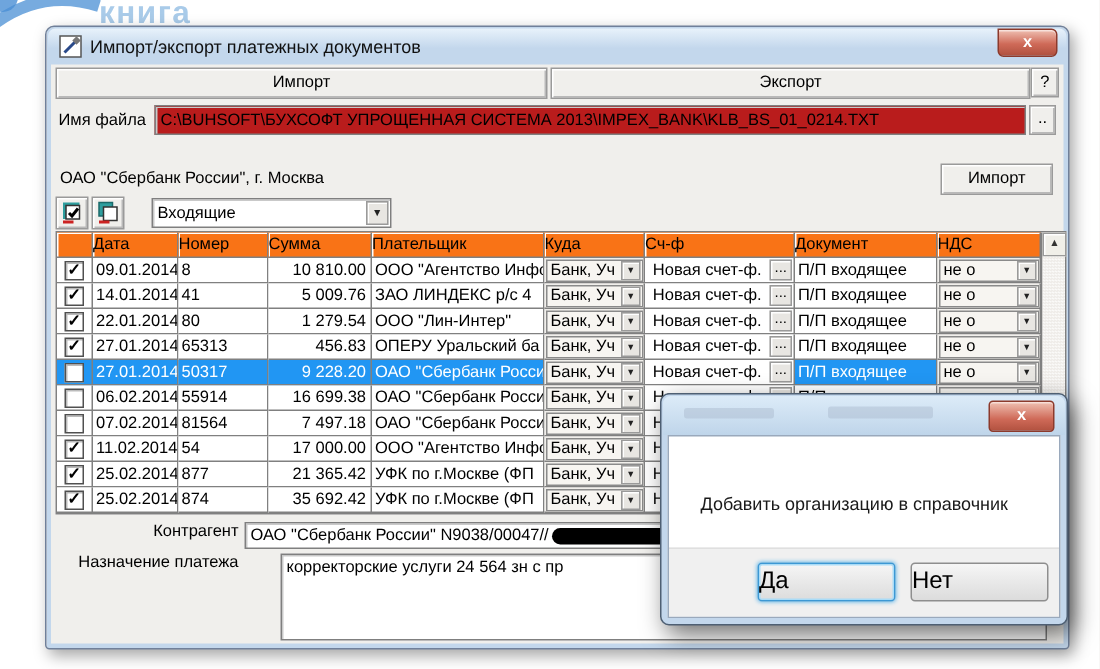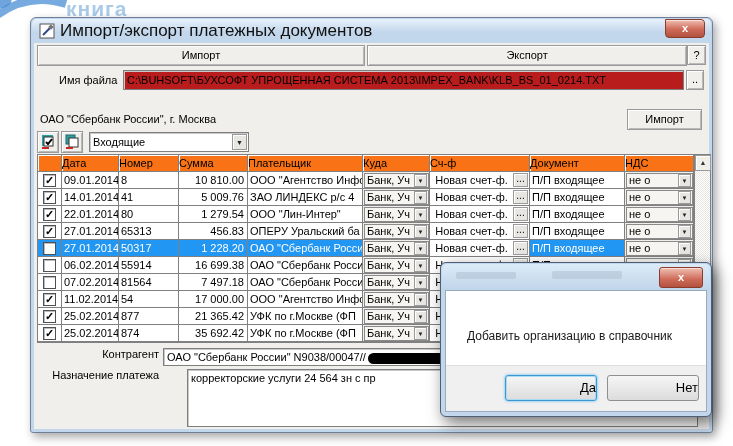--- a/index.html
+++ b/index.html
@@ -19,21 +19,21 @@
     background:#f0efec; border:1px solid #70809a; border-radius:6px 6px 3px 3px;
     box-shadow: inset 0 0 0 3px var(--glass), 3px 4px 10px rgba(0,0,0,0.35);
   }
   .titlebar {
     position:absolute; left:1px; right:1px; top:1px; height:24px;
     border-radius:5px 5px 0 0;
     background:linear-gradient(#e8f2fb, var(--glass) 55%, #c3d7ec);
     display:flex; align-items:center; padding-left:7px;
   }
   .title-icon { width:16px; height:16px; margin-right:5px; }
-  .title-text { font-size:17px; color:#111; }
+  .title-text { font-size:12px; color:#111; }
   .close-btn {
     position:absolute; top:1px; right:7px; width:40px; height:19px;
     background:linear-gradient(var(--close-red-light), var(--close-red) 55%, #b0513f);
     border:1px solid #8c3a2c; border-radius:0 4px 4px 4px;
     color:#fff; font-weight:bold; font-size:11px; text-align:center; line-height:17px;
     box-shadow:inset 0 1px 0 rgba(255,255,255,.55);
   }
   
   .tabs { position:absolute; left:6px; top:27px; right:6px; height:21px; display:flex; }
   .tab {
@@ -43,21 +43,21 @@
   }
   .tab-import { width:330px; margin-right:2px; }
   .tab-export { width:322px; }
   .help-btn {
     margin-left:auto; width:19px; height:20px; background:#f0efec;
     border:1px solid #9a9a9a; box-shadow:inset 1px 1px 0 #fff, inset -1px -1px 0 #b9b9b9;
     text-align:center; line-height:18px;
   }
   
   .file-row { position:absolute; left:8px; top:52px; right:8px; height:20px; display:flex; align-items:center; }
-  .file-label { width:64px;margin-left:20px; }
+  .file-label { width:64px; }
   .file-input {
     flex:1; height:20px; background:#b91c1c; border:1px solid #7f7f7f;
     box-shadow:inset 1px 1px 0 #c9c9c9; padding:0 3px; line-height:18px;
     white-space:nowrap; overflow:hidden;
   }
   .browse-btn {
     width:18px; height:20px; margin-left:2px; background:#f0efec; border:1px solid #9a9a9a;
     box-shadow:inset 1px 1px 0 #fff, inset -1px -1px 0 #b9b9b9; text-align:center; line-height:16px;
   }
   .info1 { position:absolute; left:9px; top:79px; }
@@ -69,21 +69,21 @@
     text-align:center; line-height:19px;
   }
   
   .toolbar { position:absolute; left:6px; top:113px; height:22px; display:flex; align-items:center; }
   .tool-btn {
     width:22px; height:22px; background:#f0efec; border:1px solid #9a9a9a;
     box-shadow:inset 1px 1px 0 #fff, inset -1px -1px 0 #b9b9b9;
     margin-right:2px; display:flex; align-items:center; justify-content:center;
   }
   .filter-combo {
-    margin-left:4px; width:160px; height:20px; background:#fff; border:1px solid #7f7f7f;
+    margin-left:16px; width:160px; height:20px; background:#fff; border:1px solid #7f7f7f;
     box-shadow:inset 1px 1px 0 #c9c9c9; display:flex; align-items:center;
   }
   .filter-combo .combo-text { flex:1; padding-left:3px; }
   .dd-btn {
     width:15px; height:16px; margin-right:1px; background:#e8e6e2; border:1px solid #9a9a9a;
     box-shadow:inset 1px 1px 0 #fff; font-size:7px; text-align:center; line-height:15px; color:#222;
   }
   
   .table {
     position:absolute; left:6px; top:136px; width:674px; height:189px;
@@ -170,21 +170,21 @@
   }
   .dlg-message { position:absolute; left:21px; top:38px; font-size:12px; color:#1a1a1a; }
   .dlg-footer {
     position:absolute; left:0; right:0; bottom:0; height:46px;
     background:#f0f0f0; border-top:1px solid #dfdfdf;
   }
   .dlg-btn {
     position:absolute; top:9px; width:92px; height:26px;
     background:linear-gradient(#f6f6f6, #eaeaea 45%, #dcdcdc);
     border:1px solid #8e8e8e; border-radius:3px;
-    text-align:right; line-height:24px; font-size:13px;
+    text-align:left; line-height:24px; font-size:16px;
   }
   .dlg-btn-yes { left:59px; border:1px solid #3c98d4;
     box-shadow:0 0 0 1px #aadcf7 inset, 0 0 3px #5ab4e8; }
   .dlg-btn-no { left:161px; }
 </style>
 </head>
 <body>
 
 <div class="watermark">
   <svg width="180" height="34">
@@ -363,21 +363,21 @@
               </span>
     </div>
   </div>
 
   <div class="trow selected">
     <div class="cell c-check">
       <span class="cb"></span>
     </div>
     <div class="cell c-date sel">27.01.2014</div>
     <div class="cell c-num sel">50317</div>
-    <div class="cell c-sum sel">1 228.20</div>
+    <div class="cell c-sum sel">9 228.20</div>
     <div class="cell c-payer sel">ОАО "Сбербанк Росси</div>
     <div class="cell c-kuda combo-cell">
       <span class="combo-inner">
                 <span class="combo-text">Банк, Уч</span>
                 <span class="dd-btn dd-glyph">▼</span>
               </span>
     </div>
     <div class="cell c-schf schf-cell">
       <span class="schf-text">Новая счет-ф.</span>
               <span class="ellipsis-btn">...</span>

